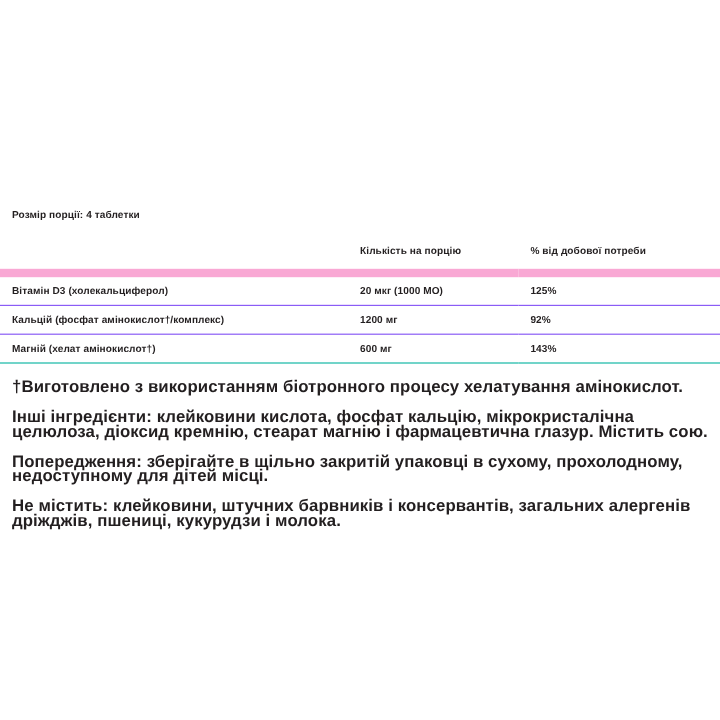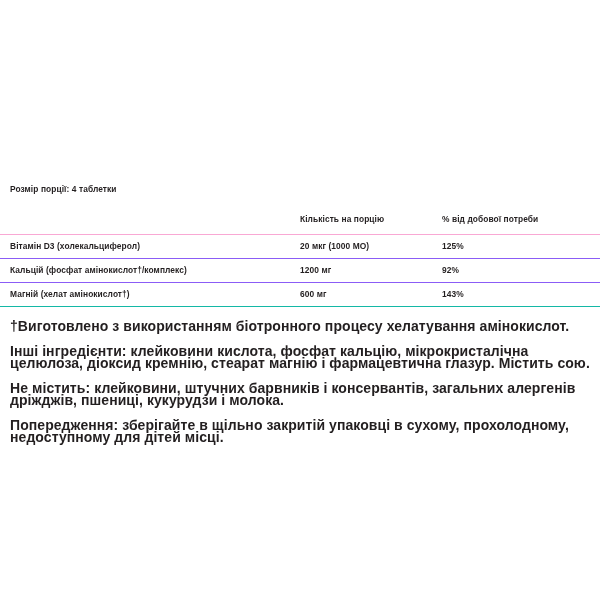--- a/index.html
+++ b/index.html
@@ -18,21 +18,21 @@
   .page {
     position: relative;
     width: 600px;
     height: 600px;
     box-sizing: border-box;
   }
 
   .content {
     position: absolute;
     left: 0;
-    top: 10px;
+    top: 0;
     width: 600px;
   }
 
   
   .serving-block {
     padding: 0 10px;
     margin-top: 174px;
   }
   .serving-line {
     font-size: 8.4px;
@@ -61,21 +61,21 @@
     font-weight: bold;
     color: #231f20;
     text-align: left;
     letter-spacing: 0.01em;
     padding: 0;
     vertical-align: middle;
   }
 
   .facts-table thead th {
     height: 30px;
-    border-bottom: 1px solid #f9a8d4;
+    border-bottom: 7px solid #f9a8d4;
     padding-left: 10px;
   }
   .facts-table thead th.c-name-h { padding-left: 10px; }
 
   .facts-table tbody td {
     height: 23px;
     border-bottom: 1px solid #8b5cf6;
     padding-left: 10px;
   }
   .facts-table tbody tr:last-child td {
@@ -160,18 +160,18 @@
           <td>
             <span class="cell-inner">143%</span>
           </td>
         </tr>
       </tbody>
     </table>
 
     <div class="notes">
       <p class="note">†Виготовлено з використанням біотронного процесу хелатування амінокислот.</p>
       <p class="note">Інші інгредієнти: клейковини кислота, фосфат кальцію, мікрокристалічна целюлоза, діоксид кремнію, стеарат магнію і фармацевтична глазур. Містить сою.</p>
+      <p class="note">Попередження: зберігайте в щільно закритій упаковці в сухому, прохолодному, недоступному для дітей місці.</p>
       <p class="note">Не містить: клейковини, штучних барвників і консервантів, загальних алергенів дріжджів, пшениці, кукурудзи і молока.</p>
-      <p class="note">Попередження: зберігайте в щільно закритій упаковці в сухому, прохолодному, недоступному для дітей місці.</p>
     </div>
 
   </div>
 </div>
 
 </body></html>

